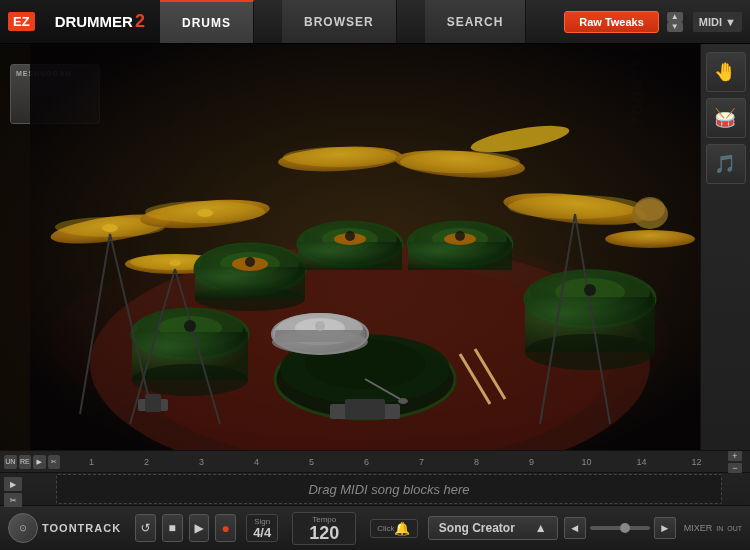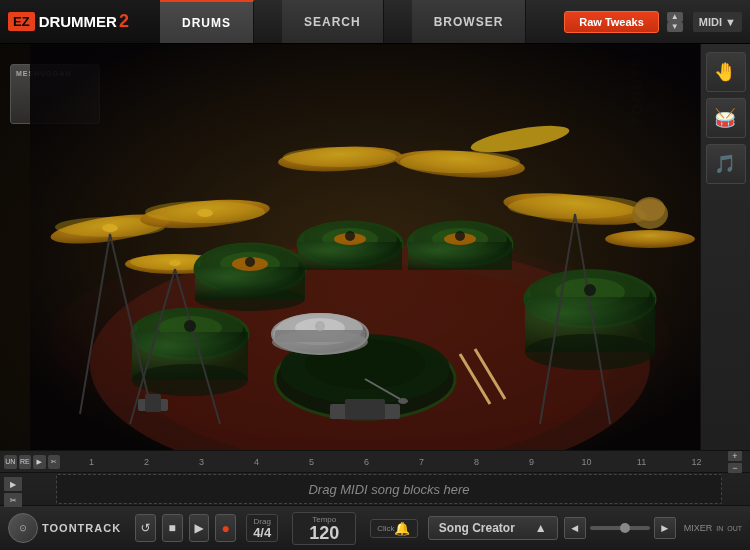--- a/index.html
+++ b/index.html
@@ -27,26 +27,26 @@
       width: 160px;
       display: flex;
       align-items: center;
       padding-left: 8px;
       background: linear-gradient(to bottom, #1a1a1a, #0f0f0f);
       height: 100%;
     }
 
     #logo-box {
       background: #e8401a;
-      color: #000000;
+      color: #ffffff;
       font-weight: bold;
       font-size: 13px;
       padding: 2px 5px;
       border-radius: 2px;
-      margin-right: 4px;
+      margin-right: 20px;
     }
 
     #logo-text {
       color: white;
       font-size: 15px;
       font-weight: bold;
     }
 
     #logo-num {
       color: #e8401a;
@@ -550,22 +550,22 @@
     <div id="logo-box">
       <span>EZ</span>
     </div>
     <span id="logo-text">
       <span>DRUMMER</span><span id="logo-num">2</span>
     </span>
   </div>
 
   <div id="nav-tabs">
     <div class="nav-tab active">DRUMS</div>
+    <div class="nav-tab">BROWSER</div>
     <div class="nav-tab">SEARCH</div>
-    <div class="nav-tab">BROWSER</div>
   </div>
 
   <div id="raw-tweaks-btn">Raw Tweaks</div>
 
   <div id="header-right">
     <div id="header-arrows">
       <div class="header-arrow">▲</div>
       <div class="header-arrow">▼</div>
     </div>
     <div id="menu-btn">MIDI ▼</div>
@@ -728,21 +728,21 @@
       <span class="ruler-mark">1</span>
       <span class="ruler-mark">2</span>
       <span class="ruler-mark">3</span>
       <span class="ruler-mark">4</span>
       <span class="ruler-mark">5</span>
       <span class="ruler-mark">6</span>
       <span class="ruler-mark">7</span>
       <span class="ruler-mark">8</span>
       <span class="ruler-mark">9</span>
       <span class="ruler-mark">10</span>
-      <span class="ruler-mark">11</span>
+      <span class="ruler-mark">14</span>
       <span class="ruler-mark">12</span>
     </div>
     <div id="timeline-zoom">
       <div class="zoom-btn">+</div>
       <div class="zoom-btn">−</div>
     </div>
   </div>
 
   <div id="timeline-content">
     <div id="timeline-side-controls">
@@ -760,21 +760,21 @@
     <div id="tt-logo-circle">⊙</div>
     <span id="tt-logo-text">TOONTRACK</span>
   </div>
 
   <div class="transport-btn">↺</div>
   <div class="transport-btn">■</div>
   <div class="transport-btn">▶</div>
   <div class="transport-btn red-dot">●</div>
 
   <div id="sign-info">
-    <span class="sign-label">Drag</span>
+    <span class="sign-label">Sign</span>
     <span class="sign-value">4/4</span>
   </div>
 
   <div id="tempo-info">
     <span class="tempo-label">Tempo</span>
     <span class="tempo-value">120</span>
   </div>
 
   <div id="click-info">
     <span class="sign-label">Click</span>

